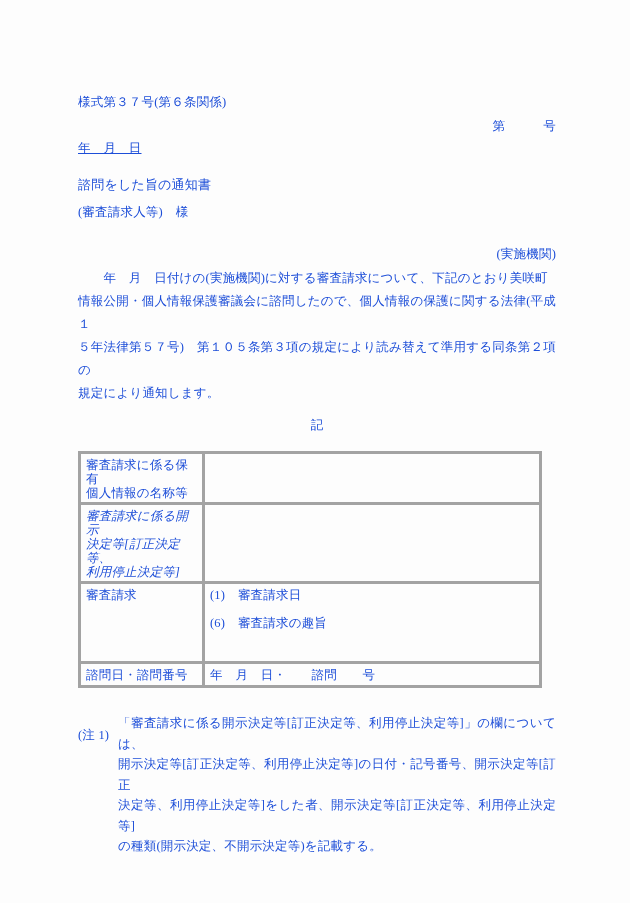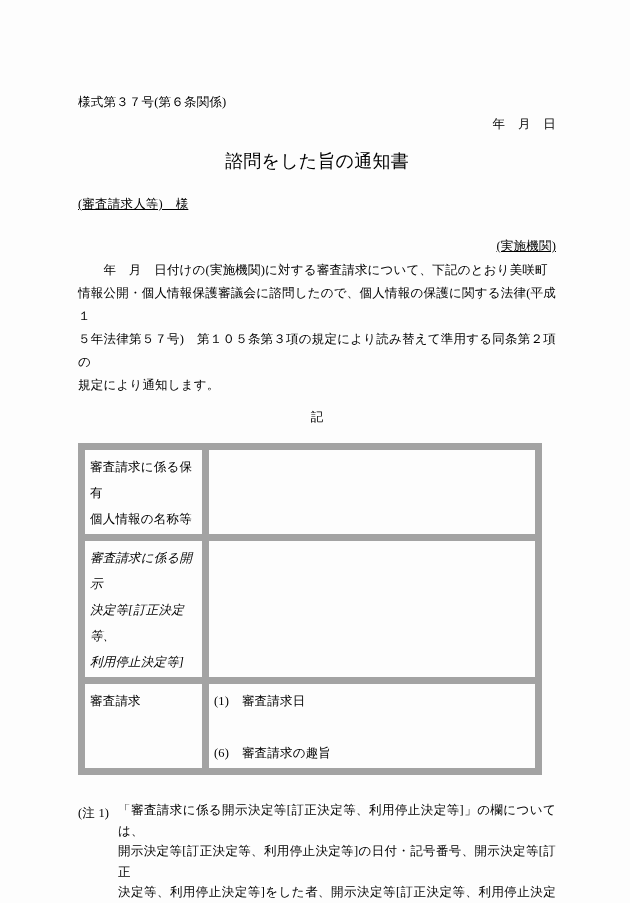--- a/index.html
+++ b/index.html
@@ -6,113 +6,113 @@
     margin: 0;
     padding: 0;
     background: #ffffff;
   }
   .page {
     position: relative;
     width: 630px;
     height: 903px;
     box-sizing: border-box;
     background: #fdfdfd;
-    color: #000000;
+    color: #1d4ed8;
     font-family: "Liberation Serif", "DejaVu Serif", serif;
     font-size: 12.5px;
     letter-spacing: 0.2px;
     padding: 94px 74px 0 78px;
     overflow: hidden;
   }
   .form-number {
     line-height: 16px;
   }
   .doc-number {
     margin-top: 8px;
     line-height: 16px;
     text-align: right;
   }
   .doc-date {
     margin-top: 6px;
     line-height: 16px;
-    text-align: right;
+    text-align: left;
+    text-decoration: underline;
   }
   .doc-title {
     margin-top: 20px;
     line-height: 18px;
-    font-size: 18px;
-    text-align: center;
+    font-size: 13px;
+    text-align: left;
   }
   .addressee {
-    margin-top: 26px;
+    margin-top: 10px;
     line-height: 16px;
-    text-decoration: underline;
   }
   .sender {
     margin-top: 26px;
     line-height: 16px;
     text-align: right;
-    text-decoration: underline;
   }
   .body-par {
     margin-top: 5px;
     line-height: 23px;
     white-space: pre-line;
     text-align: justify;
   }
   .record-marker {
     margin-top: 12px;
     line-height: 16px;
     text-align: center;
   }
   table.notice-table {
     margin-top: 18px;
     border-collapse: collapse;
     width: 464px;
     table-layout: fixed;
   }
   table.notice-table td {
-    border: 7px solid #a3a3a3;
+    border: 3px solid #a3a3a3;
     vertical-align: top;
     padding: 4px 5px 2px 5px;
-    line-height: 26px;
+    line-height: 14px;
     white-space: pre-line;
     box-sizing: border-box;
   }
   td.label-cell { width: 124px; }
   tr.row-1 td { height: 48px; }
   tr.row-2 td { height: 61px; font-style: italic; }
   tr.row-3 td { height: 80px; margin-top: 35px; }
   tr.row-4 td { height: 24px; }
   .notes {
     margin-top: 25px;
   }
   .note {
     position: relative;
     padding-left: 40px;
     line-height: 20.5px;
   }
   .note-label {
     position: absolute;
     left: 0;
-    top: 3px;
+    top: 12px;
   }
   .note-text {
     white-space: pre-line;
     display: block;
     text-align: justify;
   }
 </style>
 </head>
 <body>
 
 <div class="page">
 
   <div class="form-number">様式第３７号(第６条関係)</div>
 
+  <div class="doc-number">第　　　号</div>
 
   <div class="doc-date">年　月　日</div>
 
   <div class="doc-title">諮問をした旨の通知書</div>
 
   <div class="addressee">(審査請求人等)　様</div>
 
   <div class="sender">(実施機関)</div>
 
   <div class="body-par">　　年　月　日付けの(実施機関)に対する審査請求について、下記のとおり美咲町
@@ -134,20 +134,24 @@
 決定等[訂正決定等、
 利用停止決定等]</td>
         <td class="value-cell"></td>
       </tr>
       <tr class="row-3">
         <td class="label-cell">審査請求</td>
         <td class="value-cell">(1)　審査請求日
 
 (6)　審査請求の趣旨</td>
       </tr>
+      <tr class="row-4">
+        <td class="label-cell">諮問日・諮問番号</td>
+        <td class="value-cell">年　月　日・　　諮問　　号</td>
+      </tr>
     </tbody>
   </table>
 
   <div class="notes">
     <div class="note">
       <span class="note-label">(注 1)</span>
       <span class="note-text">「審査請求に係る開示決定等[訂正決定等、利用停止決定等]」の欄については、
 開示決定等[訂正決定等、利用停止決定等]の日付・記号番号、開示決定等[訂正
 決定等、利用停止決定等]をした者、開示決定等[訂正決定等、利用停止決定等]
 の種類(開示決定、不開示決定等)を記載する。</span>

